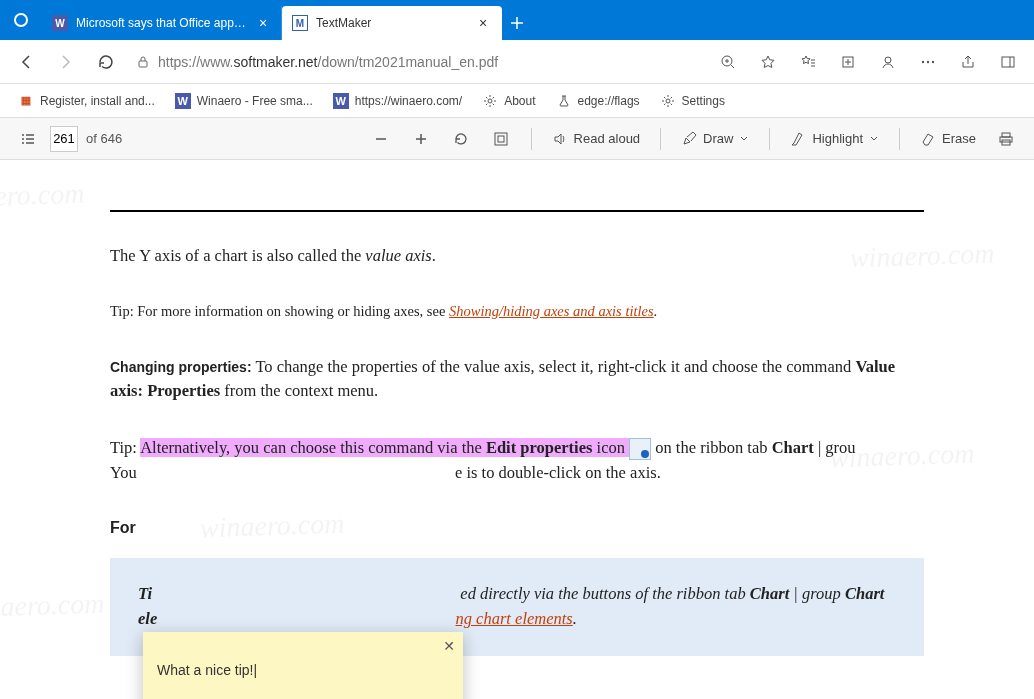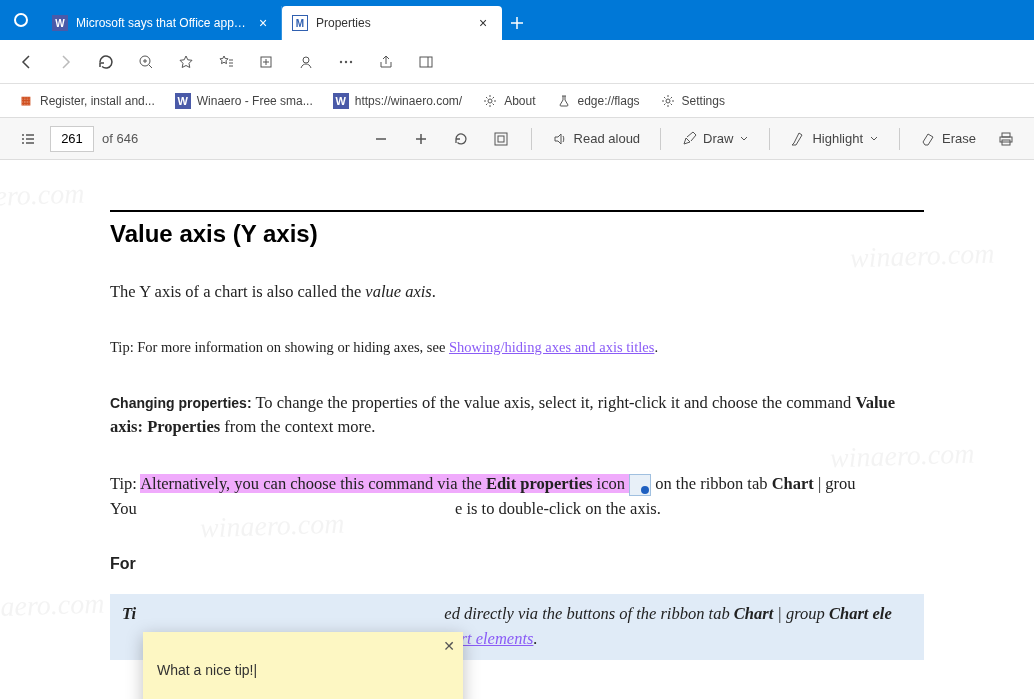--- a/index.html
+++ b/index.html
@@ -16,32 +16,32 @@
 .addrbar { background: #fff; height: 44px; display: flex; align-items: center; padding: 0 8px; gap: 4px; border-bottom: 1px solid #e0e0e0; }
 .icon-btn { width: 36px; height: 36px; display: flex; align-items: center; justify-content: center; cursor: pointer; border-radius: 4px; color: #5f5f5f; }
 .icon-btn.disabled { color: #b0b0b0; cursor: default; }
 .url-box { flex: 1; display: flex; align-items: center; height: 32px; padding: 0 8px; gap: 8px; }
 .url-text { flex: 1; font-size: 14px; color: #777; }
 .url-text .dark { color: #333; }
 .bookmarks { background: #fff; height: 34px; display: flex; align-items: center; padding: 0 10px; gap: 4px; border-bottom: 1px solid #ddd; }
 .bm-item { display: flex; align-items: center; gap: 6px; padding: 4px 8px; cursor: pointer; border-radius: 3px; font-size: 12px; color: #444; }
 .bm-icon { width: 16px; height: 16px; display: flex; align-items: center; justify-content: center; font-size: 11px; font-weight: bold; }
 .pdfbar { background: #f7f7f7; height: 42px; display: flex; align-items: center; padding: 0 10px; gap: 4px; border-bottom: 1px solid #ddd; }
-.pdf-page-input { width: 44px; height: 26px; border: 1px solid #ccc; text-align: center; font-size: 13px; background: #fff; }
+.pdf-page-input { width: 28px; height: 26px; border: 1px solid #ccc; text-align: center; font-size: 13px; background: #fff; }
 .pdf-of { font-size: 13px; color: #555; padding: 0 4px; }
 .pdf-sep { width: 1px; height: 22px; background: #ccc; margin: 0 8px; }
 .pdf-btn { display: flex; align-items: center; gap: 6px; padding: 4px 8px; cursor: pointer; border-radius: 3px; font-size: 13px; color: #444; }
 .spacer { flex: 1; }
 .docarea { background: #e8e8e8; height: calc(699px - 40px - 44px - 34px - 42px); overflow: hidden; position: relative; display: flex; justify-content: center; }
 .page { background: #fff; width: 100%; padding: 50px 110px 20px 110px; box-shadow: 0 2px 8px rgba(0,0,0,0.15); position: relative; }
 .page hr { border: none; border-top: 2px solid #000; margin-bottom: 8px; }
 .page h1 { font-family: Arial, sans-serif; font-size: 24px; font-weight: 900; margin-bottom: 18px; }
 .page p { font-family: Georgia, "Times New Roman", serif; font-size: 16.5px; line-height: 1.5; margin-bottom: 14px; color: #222; margin-top: 32px; }
 .page .tip { font-size: 14.5px; }
-.page a { color: #8b5cf6; text-decoration: underline; }
+.page a { color: #c2410c; text-decoration: underline; font-style: italic; }
 .page .hl { background: #f0abfc; }
 .inline-icon { display: inline-block; width: 22px; height: 22px; background: #e8f0f8; border: 1px solid #a0c0e0; vertical-align: middle; position: relative; }
 .inline-icon::after { content: ""; position: absolute; right: 1px; bottom: 1px; width: 8px; height: 8px; background: #2060c0; border-radius: 50%; }
 .note-box { background: #e0ebf7; padding: 8px 12px; margin-top: 18px; font-style: italic; }
 .sticky { position: absolute; left: 143px; top: 472px; width: 320px; height: 190px; background: #fdf7c3; box-shadow: 0 4px 16px rgba(0,0,0,0.25); display: flex; flex-direction: column; }
 .sticky-close { position: absolute; right: 8px; top: 6px; cursor: pointer; color: #555; font-size: 14px; }
 .sticky-body { flex: 1; padding: 30px 14px 10px 14px; font-size: 14px; color: #333; }
 .caret { display: inline-block; animation: none; }
 .watermark { position: absolute; color: rgba(120,120,120,0.09); font-size: 28px; font-style: italic; font-family: Georgia, serif; pointer-events: none; transform: rotate(-2deg); }
 svg { display: block; }
@@ -56,21 +56,21 @@
         <circle cx="8" cy="8" r="6" fill="none" stroke="#fff" stroke-width="2"></circle>
       </svg>
   </div>
   <div class="tab inactive">
     <span class="favicon" style="background:#4a5aa8;color:#fff;">W</span>
     <span class="ttitle">Microsoft says that Office apps ...</span>
     <span class="tclose">×</span>
   </div>
   <div class="tab active">
     <span class="favicon" style="border:1px solid #3060b0;color:#3060b0;background:#fff;">M</span>
-    <span class="ttitle">Properties</span>
+    <span class="ttitle">TextMaker</span>
     <span class="tclose">×</span>
   </div>
   <div class="newtab">
     <svg width="14" height="14" viewBox="0 0 14 14">
         <path d="M7 1v12M1 7h12" stroke="#fff" stroke-width="1.5"></path>
       </svg>
   </div>
 </div>
 
 <div class="addrbar">
@@ -81,20 +81,29 @@
   </div>
   <div class="icon-btn disabled">
     <svg width="18" height="18" viewBox="0 0 18 18">
         <path d="M6 3l6 6-6 6" fill="none" stroke="#bbb" stroke-width="1.5"></path>
       </svg>
   </div>
   <div class="icon-btn">
     <svg width="18" height="18" viewBox="0 0 18 18">
         <path d="M3 9a6 6 0 1 1 2 4.5M3 14v-4h4" fill="none" stroke="#444" stroke-width="1.5"></path>
       </svg>
+  </div>
+  <div class="url-box">
+    <svg width="14" height="14" viewBox="0 0 14 14">
+        <rect x="3" y="6" width="8" height="6" rx="1" fill="none" stroke="#666"></rect>
+        <path d="M5 6V4a2 2 0 0 1 4 0v2" fill="none" stroke="#666"></path>
+      </svg>
+    <span class="url-text">
+      <span>https://www.</span><span class="dark">softmaker.net</span><span>/down/tm2021manual_en.pdf</span>
+    </span>
   </div>
   <div class="icon-btn">
     <svg width="16" height="16" viewBox="0 0 16 16">
         <circle cx="7" cy="7" r="5" fill="none" stroke="#555"></circle>
         <path d="M11 11l3 3M5 7h4M7 5v4" stroke="#555"></path>
       </svg>
   </div>
   <div class="icon-btn">
     <svg width="16" height="16" viewBox="0 0 16 16">
         <path d="M8 2l1.8 3.8 4.2.5-3 3 0.8 4.2L8 11.5 4.2 13.5 5 9.3l-3-3 4.2-.5z" fill="none" stroke="#555"></path>
@@ -253,49 +262,48 @@
 
 <div class="docarea">
   <div class="page">
     <div class="watermark" style="left:-60px;top:20px;">winaero.com</div>
     <div class="watermark" style="right:40px;top:80px;">winaero.com</div>
     <div class="watermark" style="left:200px;top:350px;">winaero.com</div>
     <div class="watermark" style="right:60px;top:280px;">winaero.com</div>
     <div class="watermark" style="left:-40px;top:430px;">winaero.com</div>
 
     <hr>
-    <h1>Value axis (Y axis)</h1>
 
     <p>
       <span>The Y axis of a chart is also called the </span><em>value axis</em><span>.</span>
     </p>
 
     <p class="tip">
       <span>Tip: For more information on showing or hiding axes, see  </span><a href="#">Showing/hiding axes and axis titles</a><span>.</span>
     </p>
 
     <p>
-      <span style="font-family:Arial,sans-serif;font-size:14px;font-weight:900;">Changing properties:</span><span> To change the properties of the value axis, select it, right-click it and choose the command </span><b>Value axis: Properties</b><span> from the context more.</span>
+      <span style="font-family:Arial,sans-serif;font-size:14px;font-weight:900;">Changing properties:</span><span> To change the properties of the value axis, select it, right-click it and choose the command </span><b>Value axis: Properties</b><span> from the context menu.</span>
     </p>
 
     <p>
       <span>Tip: </span><span class="hl"><span>Alternatively, you can choose this command via the </span><b>Edit properties</b><span> icon </span></span>
       <span class="inline-icon"></span>
       <span> on the ribbon tab </span><b>Chart</b><span> | grou</span><br>
       <span>You</span>
       <span style="display:inline-block;width:310px;"></span>
       <span>e is to double-click on the axis.</span>
     </p>
 
     <p style="margin-top:30px;">
       <span style="font-family:Arial,sans-serif;font-size:16px;font-weight:900;">For</span>
     </p>
 
     <div class="note-box">
-      <p style="margin:0;">
+      <p style="margin:16px;">
         <b>Ti</b>
         <span style="display:inline-block;width:300px;"></span>
         <span>ed directly via the buttons of the ribbon tab </span><b>Chart</b><span> | group </span><b>Chart ele</b>
         <span style="display:inline-block;width:290px;"></span>
         <a href="#">ng chart elements</a><span>.</span>
       </p>
     </div>
   </div>
 
   <div class="sticky">

